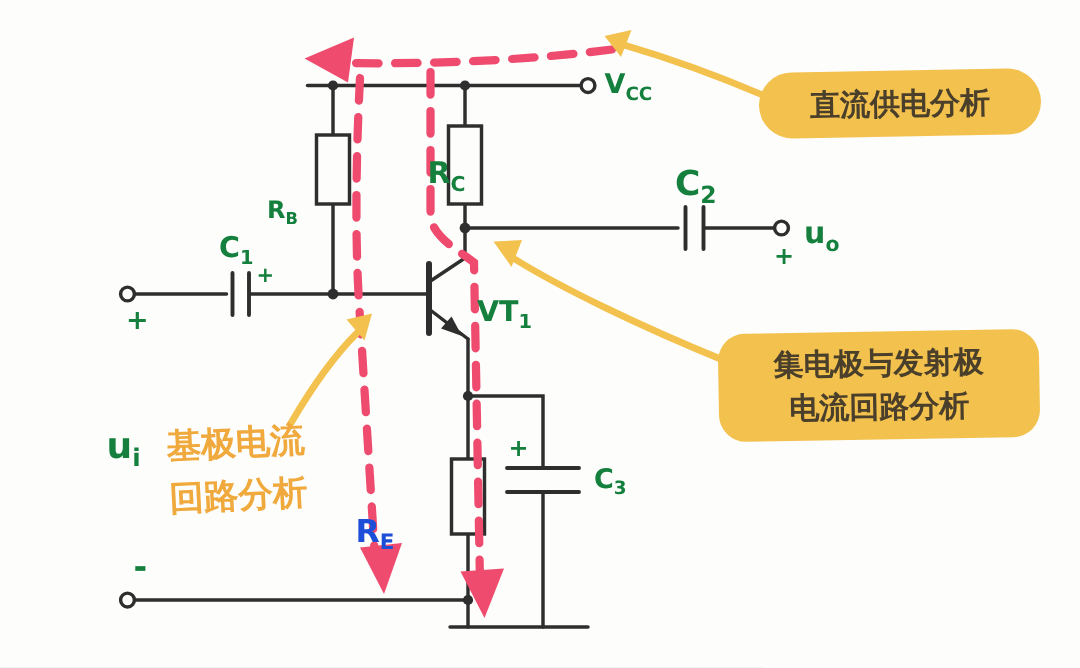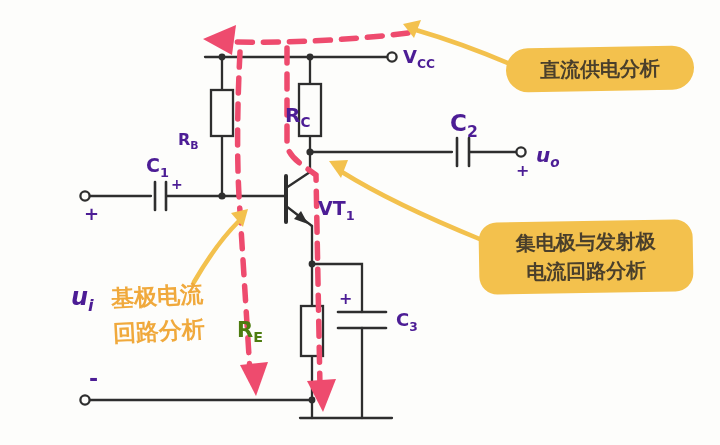--- a/index.html
+++ b/index.html
@@ -2,26 +2,26 @@
 <html><head>
 <meta charset="utf-8">
 <style>
   html,body{margin:0;padding:0;background:#e9e9e9;}
   #stage{
     position:relative;width:720px;height:445px;background:#fdfdfb;
     overflow:hidden;font-family:"DejaVu Sans","Liberation Sans",sans-serif;
   }
   #circuit-svg{position:absolute;left:0;top:0;}
   .lbl{
-    position:absolute;color:#4c1d95;font-weight:bold;white-space:nowrap;
+    position:absolute;color:#15803d;font-weight:bold;white-space:nowrap;
     line-height:1;user-select:none;
   }
   .lbl sub{font-size:0.68em;font-weight:bold;}
-  .ital{font-style:italic;}
-  .orange{color:#4d7c0f;}
+  .ital{}
+  .orange{color:#1d4ed8;margin-top:24px;}
   .bubble{
     position:absolute;background:#f3c14d;color:#4a3f2b;font-weight:bold;
     display:flex;flex-direction:column;align-items:center;justify-content:center;
     text-align:center;
   }
   #bubble-dc{left:506px;top:47px;width:188px;height:44px;border-radius:22px;font-size:20px;transform:rotate(-1deg);}
   #bubble-ce{left:479px;top:221px;width:214px;height:72px;border-radius:18px;font-size:20px;line-height:1.45;transform:rotate(-1deg);}
   #callout-base{
     position:absolute;left:112px;top:279px;font-size:23px;font-weight:bold;
     color:#f0a93c;line-height:1.5;transform:rotate(-3deg);white-space:nowrap;

